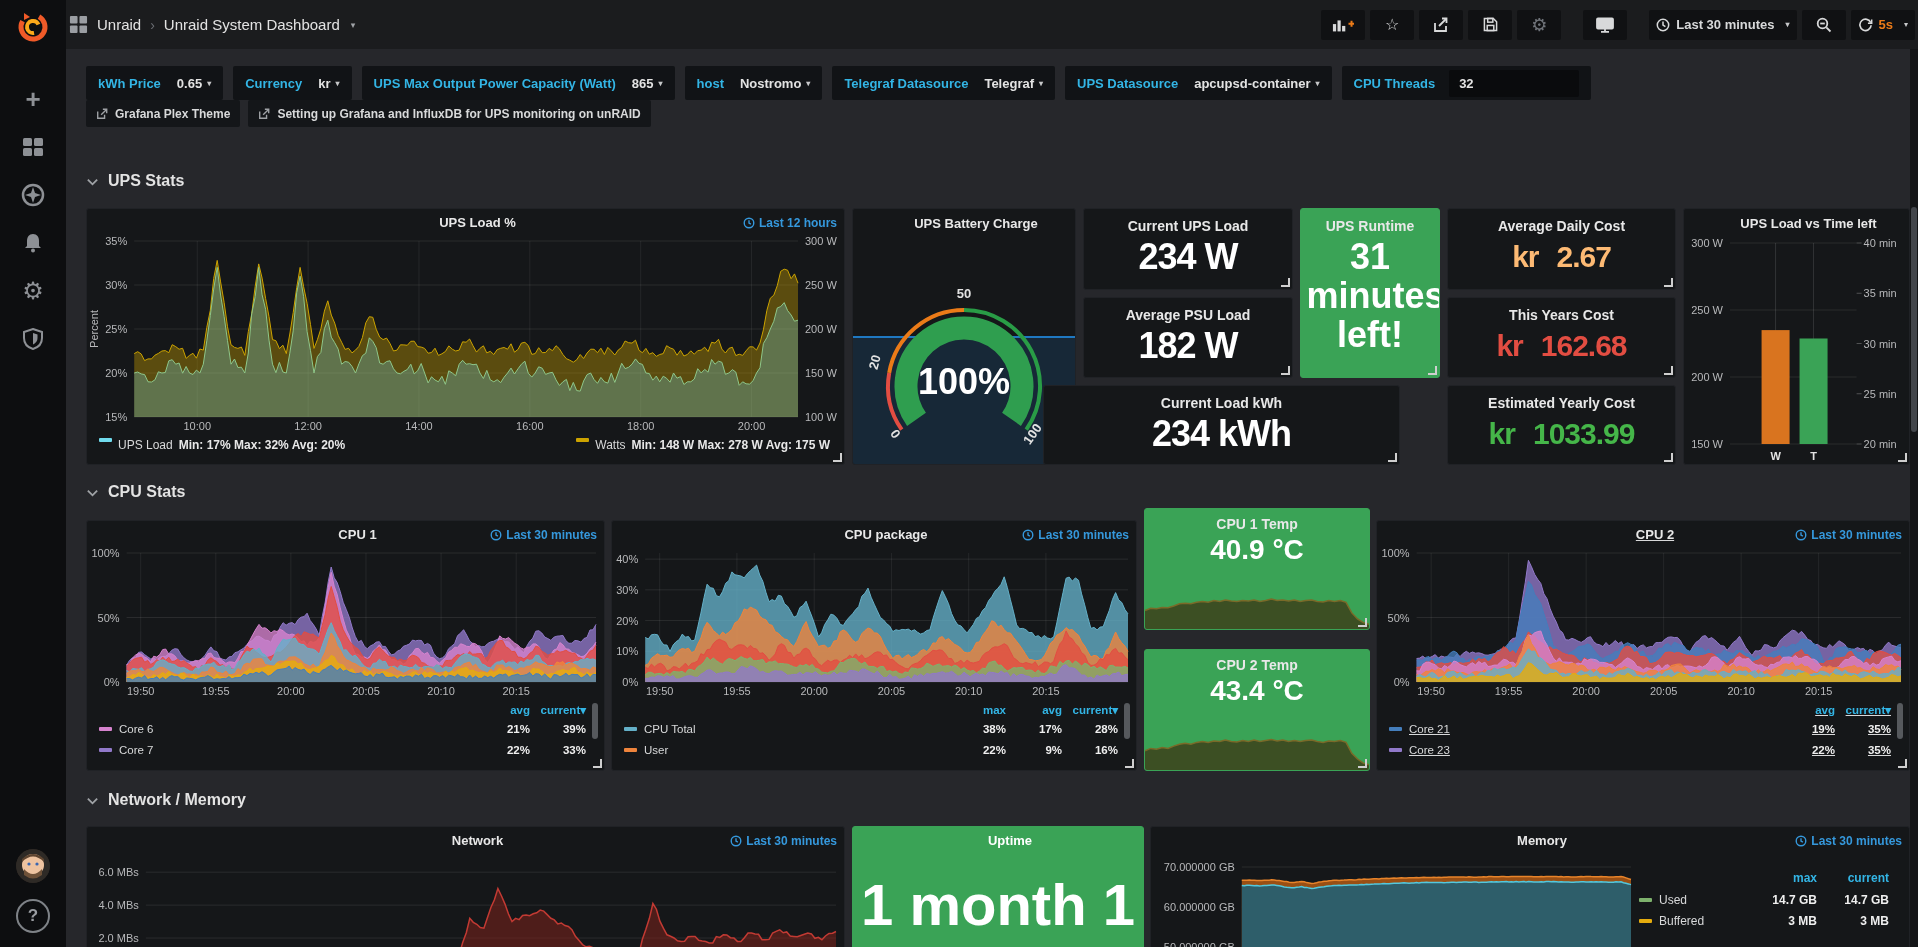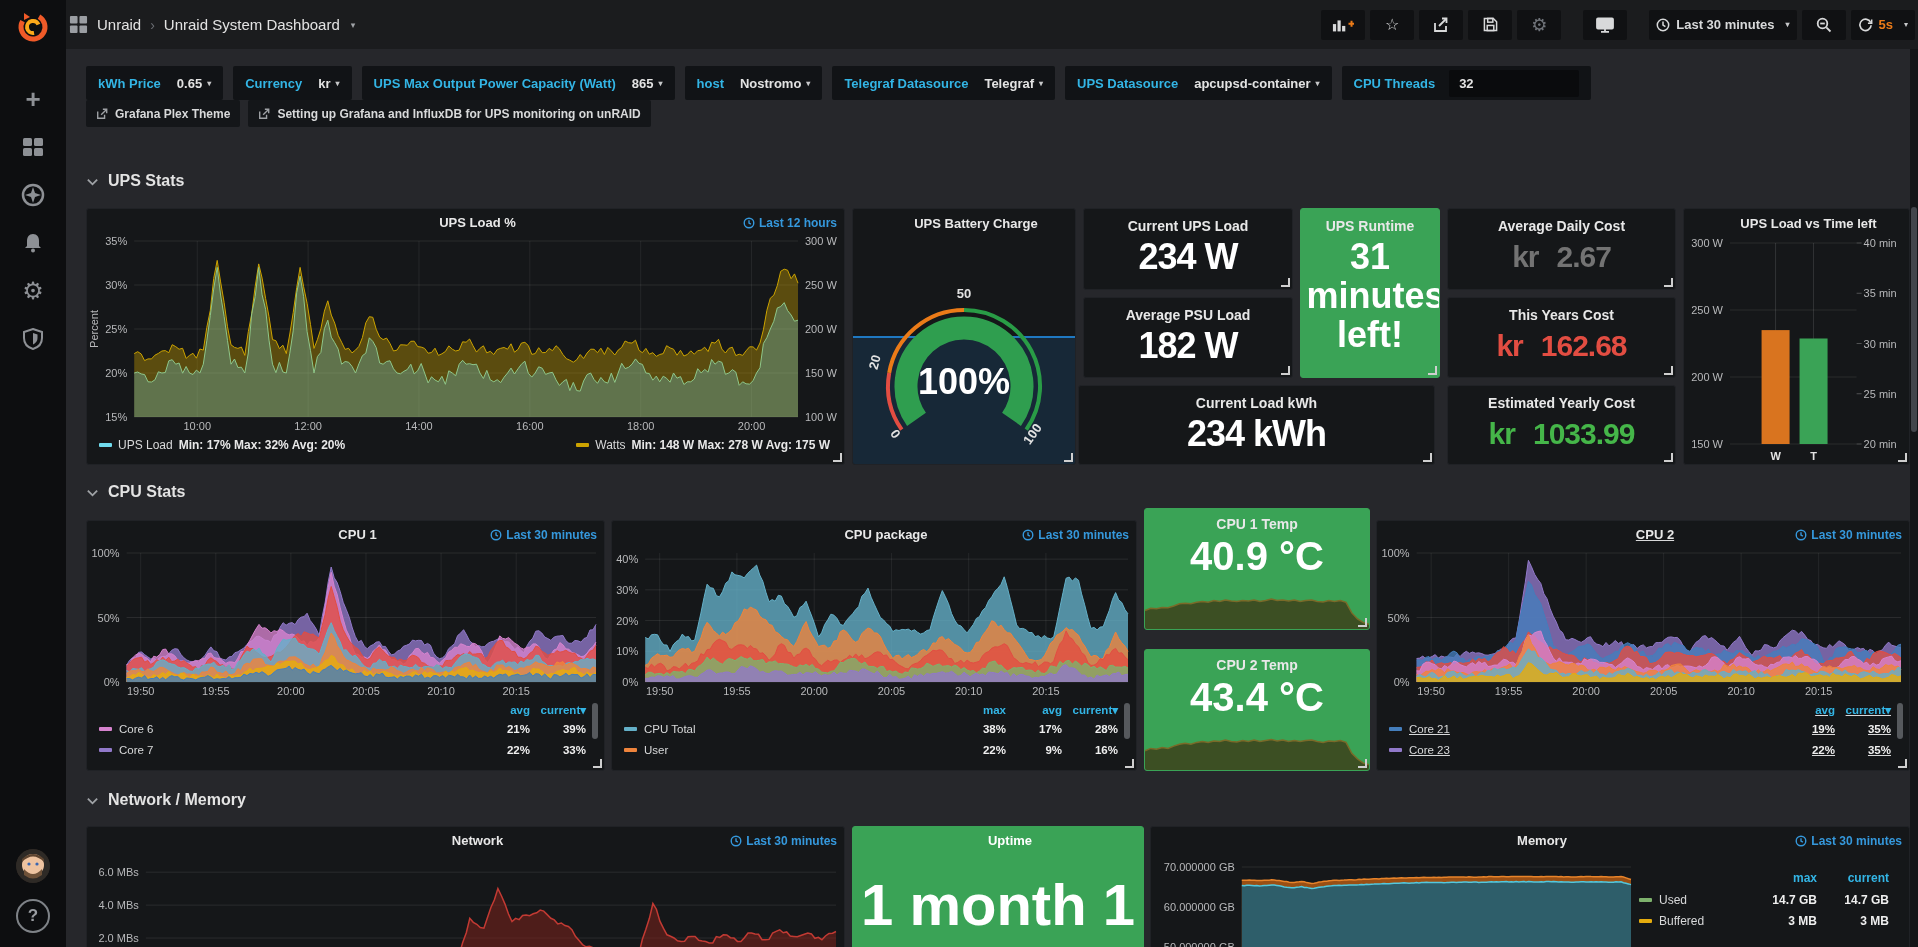--- a/index.html
+++ b/index.html
@@ -54,25 +54,25 @@
   .tick{font-size:11px;fill:#b8b9bb;font-family:"Liberation Sans",sans-serif;}
   
   .stat-t{margin-top:9px;text-align:center;font-size:14px;font-weight:bold;color:#e8e8e8;}
   .stat-v{text-align:center;font-size:36px;font-weight:bold;color:#fff;margin-top:2px;letter-spacing:-1px;}
   .stat-v.mid{font-size:30px;margin-top:6px;}
   .cost span{display:inline-block;}
   .cost .amt{margin-left:18px;}
   .runtime-v{margin:4px auto 0;width:92%;text-align:center;font-size:36px;line-height:1.08;font-weight:bold;color:#fff;}
   .uptime-v{margin-top:18px;text-align:center;font-size:58px;font-weight:bold;color:#fff;white-space:nowrap;}
   .gauge-val{position:absolute;left:0;right:0;top:152px;text-align:center;font-size:36px;font-weight:bold;color:#fff;}
-  .temp-v{text-align:center;font-size:40px;font-weight:bold;color:#fff;margin-top:2px;position:relative;z-index:2;}
+  .temp-v{text-align:center;font-size:28px;font-weight:bold;color:#fff;margin-top:2px;position:relative;z-index:2;}
   .spark{position:absolute;left:0;right:0;bottom:0;height:46px;}
   
   .g-legend{display:flex;justify-content:space-between;align-items:center;padding:4px 14px 0 12px;font-size:12px;}
-  .lg-item{display:flex;align-items:center;gap:6px;white-space:nowrap;}
+  .lg-item{display:flex;align-items:flex-start;gap:6px;white-space:nowrap;}
   .lg-mark{width:13px;height:4px;border-radius:1px;display:inline-block;}
   .lg-nm{color:#d8d9da;cursor:pointer;}
   .lg-st{color:#e8e8e8;font-weight:bold;}
   .t-legend{padding:2px 18px 0 12px;font-size:11.5px;position:relative;}
   .lg-h,.lg-row{display:grid;align-items:center;}
   .lg-h{height:17px;}
   .lg-h .lg-col{color:#33b5e5;font-weight:bold;text-align:right;cursor:pointer;}
   .lg-row{height:21px;}
   .lg-row .lg-val{text-align:right;color:#efefef;font-weight:bold;}
   .lg-name-cell{display:flex;align-items:center;gap:7px;color:#d8d9da;cursor:pointer;}
@@ -385,21 +385,21 @@
   </div>
 
 <div class="panel green" style="left:1300px;top:208px;width:140px;height:170px;">
   <div class="stat-t">UPS Runtime</div>
   <div class="runtime-v">31 minutes left!</div>
 <div class="rz"></div>
   </div>
 
 <div class="panel" style="left:1447px;top:208px;width:229px;height:82px;">
   <div class="stat-t">Average Daily Cost</div>
-  <div class="stat-v mid cost" style="color: #737373;"><span>kr</span><span class="amt">2.67</span></div>
+  <div class="stat-v mid cost" style="color: #fdba74;"><span>kr</span><span class="amt">2.67</span></div>
 <div class="rz"></div>
   </div>
 
 <div class="panel" style="left:1683px;top:208px;width:227px;height:257px;">
   <div class="p-hdr" style="height:28px;">
       <span class="p-title">UPS Load vs Time left</span>
     </div>
   <div class="chart" style="height:225px;">
       <svg width="225" height="225">
         <line x1="46" x2="172.6" y1="207" y2="207" stroke="rgba(255,255,255,0.09)"></line>
@@ -436,21 +436,21 @@
   <div class="stat-v">182 W</div>
 <div class="rz"></div>
   </div>
 
 <div class="panel" style="left:1447px;top:297px;width:229px;height:81px;">
   <div class="stat-t">This Years Cost</div>
   <div class="stat-v mid cost" style="color: rgb(226, 77, 66);"><span>kr</span><span class="amt">162.68</span></div>
 <div class="rz"></div>
   </div>
 
-<div class="panel" style="left:1078px;top:385px;width:357px;height:80px;">
+<div class="panel" style="left:1043px;top:385px;width:357px;height:80px;">
   <div class="stat-t">Current Load kWh</div>
   <div class="stat-v">234 kWh</div>
 <div class="rz"></div>
   </div>
 
 <div class="panel" style="left:1447px;top:385px;width:229px;height:80px;">
   <div class="stat-t">Estimated Yearly Cost</div>
   <div class="stat-v mid cost" style="color: rgb(69, 182, 73);"><span>kr</span><span class="amt">1033.99</span></div>
 <div class="rz"></div>
   </div>

